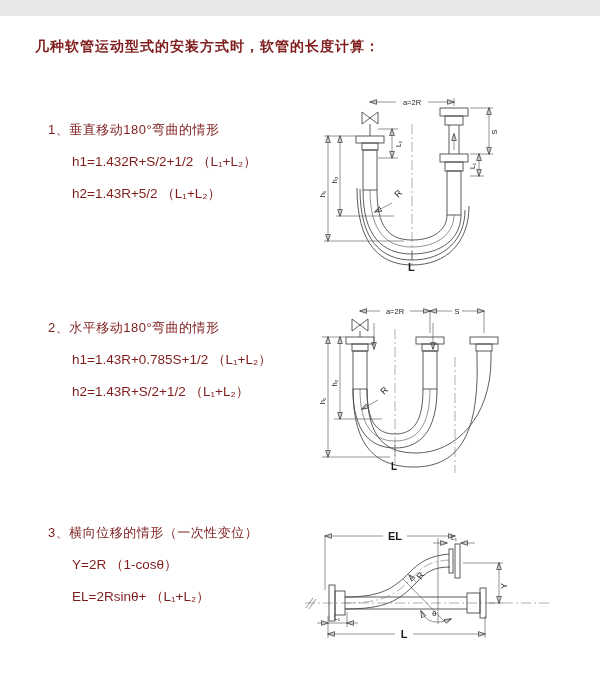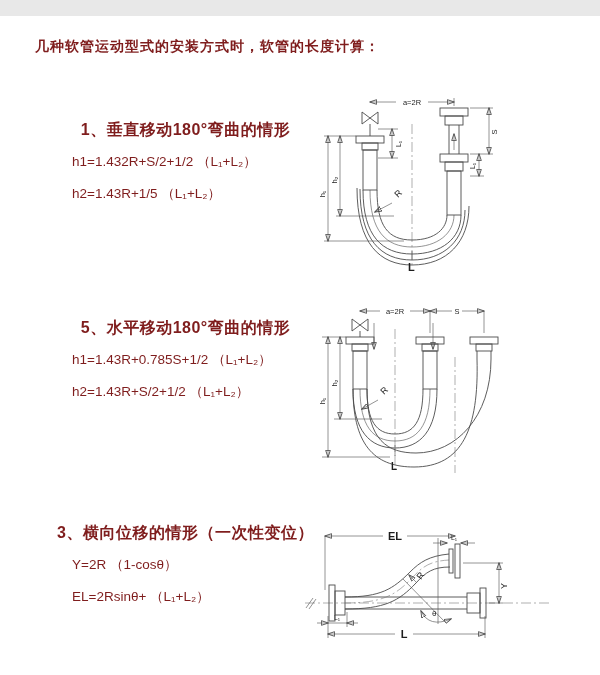--- a/index.html
+++ b/index.html
@@ -6,21 +6,21 @@
   .page{
     position:relative;width:600px;height:675px;background:#ffffff;
     font-family:"Liberation Sans","DejaVu Sans",sans-serif;color:#7f1d1d;
     overflow:hidden;margin:16px auto;
   }
   .title{
     position:absolute;left:35px;top:22px;font-size:14px;font-weight:bold;
     letter-spacing:1px;white-space:nowrap;
   }
   .section{position:absolute;left:48px;width:275px;}
-  .heading{font-size:16px;font-weight:bold;line-height:32px;letter-spacing:0.5px;white-space:nowrap;text-align:center;}
+  .heading{font-size:13px;font-weight:normal;line-height:32px;letter-spacing:0.5px;white-space:nowrap;}
   .formula{font-size:13.5px;line-height:32px;margin-left:24px;white-space:nowrap;}
   .fig{position:absolute;}
   .fig line,.fig path,.fig rect,.fig polygon{stroke:#4b4b4b;stroke-width:0.9;fill:none;}
   .fig .dim{stroke:#5a5a5a;stroke-width:0.65;}
   .fig .thin{stroke-width:0.6;}
   .fig .cl{stroke:#787878;stroke-width:0.6;stroke-dasharray:10 3 2 3;}
   .fig .lbg{fill:#ffffff;stroke:none;}
   .fig text{fill:#1d1d1d;stroke:none;font-family:"Liberation Sans","DejaVu Sans",sans-serif;}
   .dimtxt{font-size:7.5px;}
   .smtxt{font-size:6.8px;}
@@ -29,21 +29,21 @@
 </head>
 <body>
 
 <div class="page">
 
   <div class="title">几种软管运动型式的安装方式时，软管的长度计算：</div>
 
   <div class="section" style="top:98px">
     <div class="heading">1、垂直移动180°弯曲的情形</div>
     <div class="formula">h1=1.432R+S/2+1/2 （L₁+L₂）</div>
-    <div class="formula">h2=1.43R+1/5 （L₁+L₂）</div>
+    <div class="formula">h2=1.43R+5/2 （L₁+L₂）</div>
   </div>
 
   <svg class="fig" style="left:312px;top:72px" width="225" height="184" viewBox="0 0 225 184">
     <defs>
       <marker id="arrA" markerWidth="8" markerHeight="8" refX="6.6" refY="3" orient="auto-start-reverse" markerUnits="userSpaceOnUse">
         <path d="M0,0.7 L7,3 L0,5.3 Z" fill="#4b4b4b" stroke="none"></path>
       </marker>
       <pattern id="hatA" width="4" height="4" patternUnits="userSpaceOnUse">
         <line x1="0" y1="0" x2="4" y2="4" stroke="#6e6e6e" stroke-width="0.6"></line>
         <line x1="4" y1="0" x2="0" y2="4" stroke="#6e6e6e" stroke-width="0.6"></line>
@@ -117,21 +117,21 @@
 
       <text font-size="9" transform="translate(86,110) rotate(-45)">R</text>
       <line class="dim" x1="80" y1="115" x2="63" y2="124" marker-end="url(#arrA)"></line>
 
       <line class="dim" x1="100" y1="163" x2="100" y2="172"></line>
       <text class="bigtxt" x="96" y="183">L</text>
     </g>
   </svg>
 
   <div class="section" style="top:296px">
-    <div class="heading">5、水平移动180°弯曲的情形</div>
+    <div class="heading">2、水平移动180°弯曲的情形</div>
     <div class="formula">h1=1.43R+0.785S+1/2 （L₁+L₂）</div>
     <div class="formula">h2=1.43R+S/2+1/2 （L₁+L₂）</div>
   </div>
 
   <svg class="fig" style="left:312px;top:283px" width="220" height="180" viewBox="0 0 220 180">
     <defs>
       <marker id="arrB" markerWidth="8" markerHeight="8" refX="6.6" refY="3" orient="auto-start-reverse" markerUnits="userSpaceOnUse">
         <path d="M0,0.7 L7,3 L0,5.3 Z" fill="#4b4b4b" stroke="none"></path>
       </marker>
       <pattern id="hatB" width="4" height="4" patternUnits="userSpaceOnUse">

